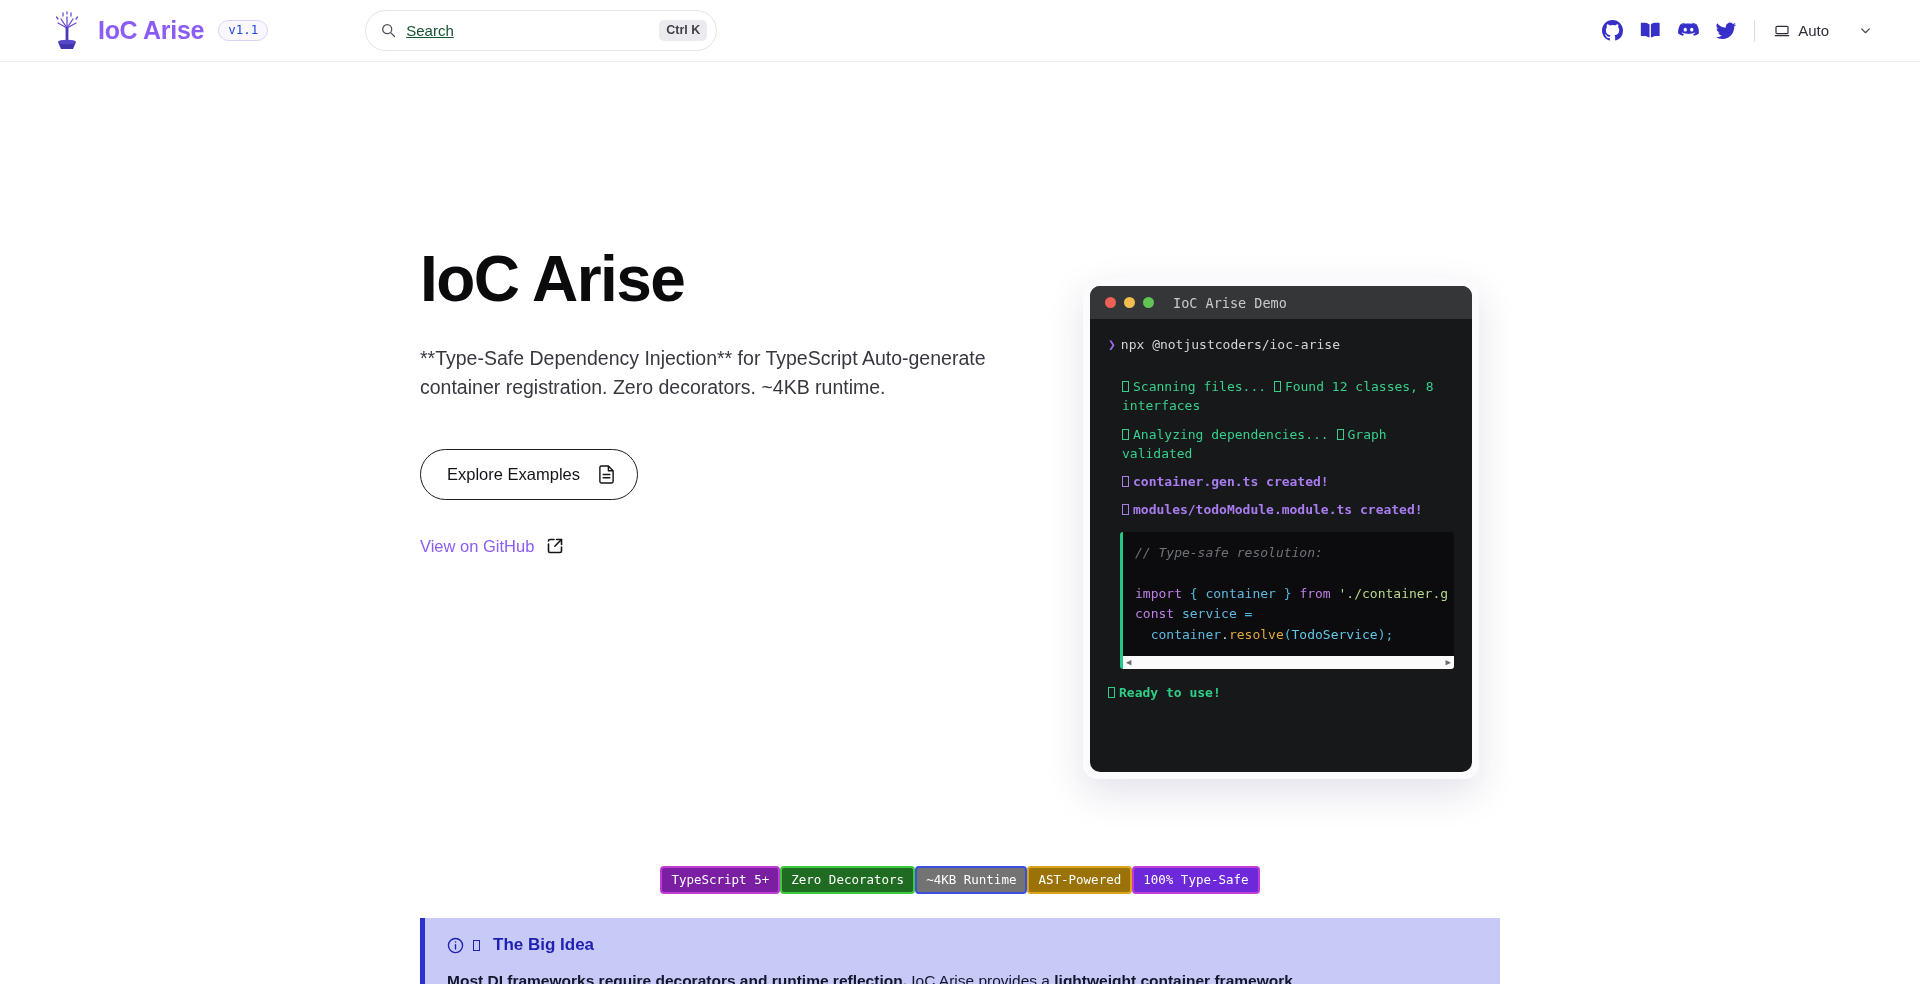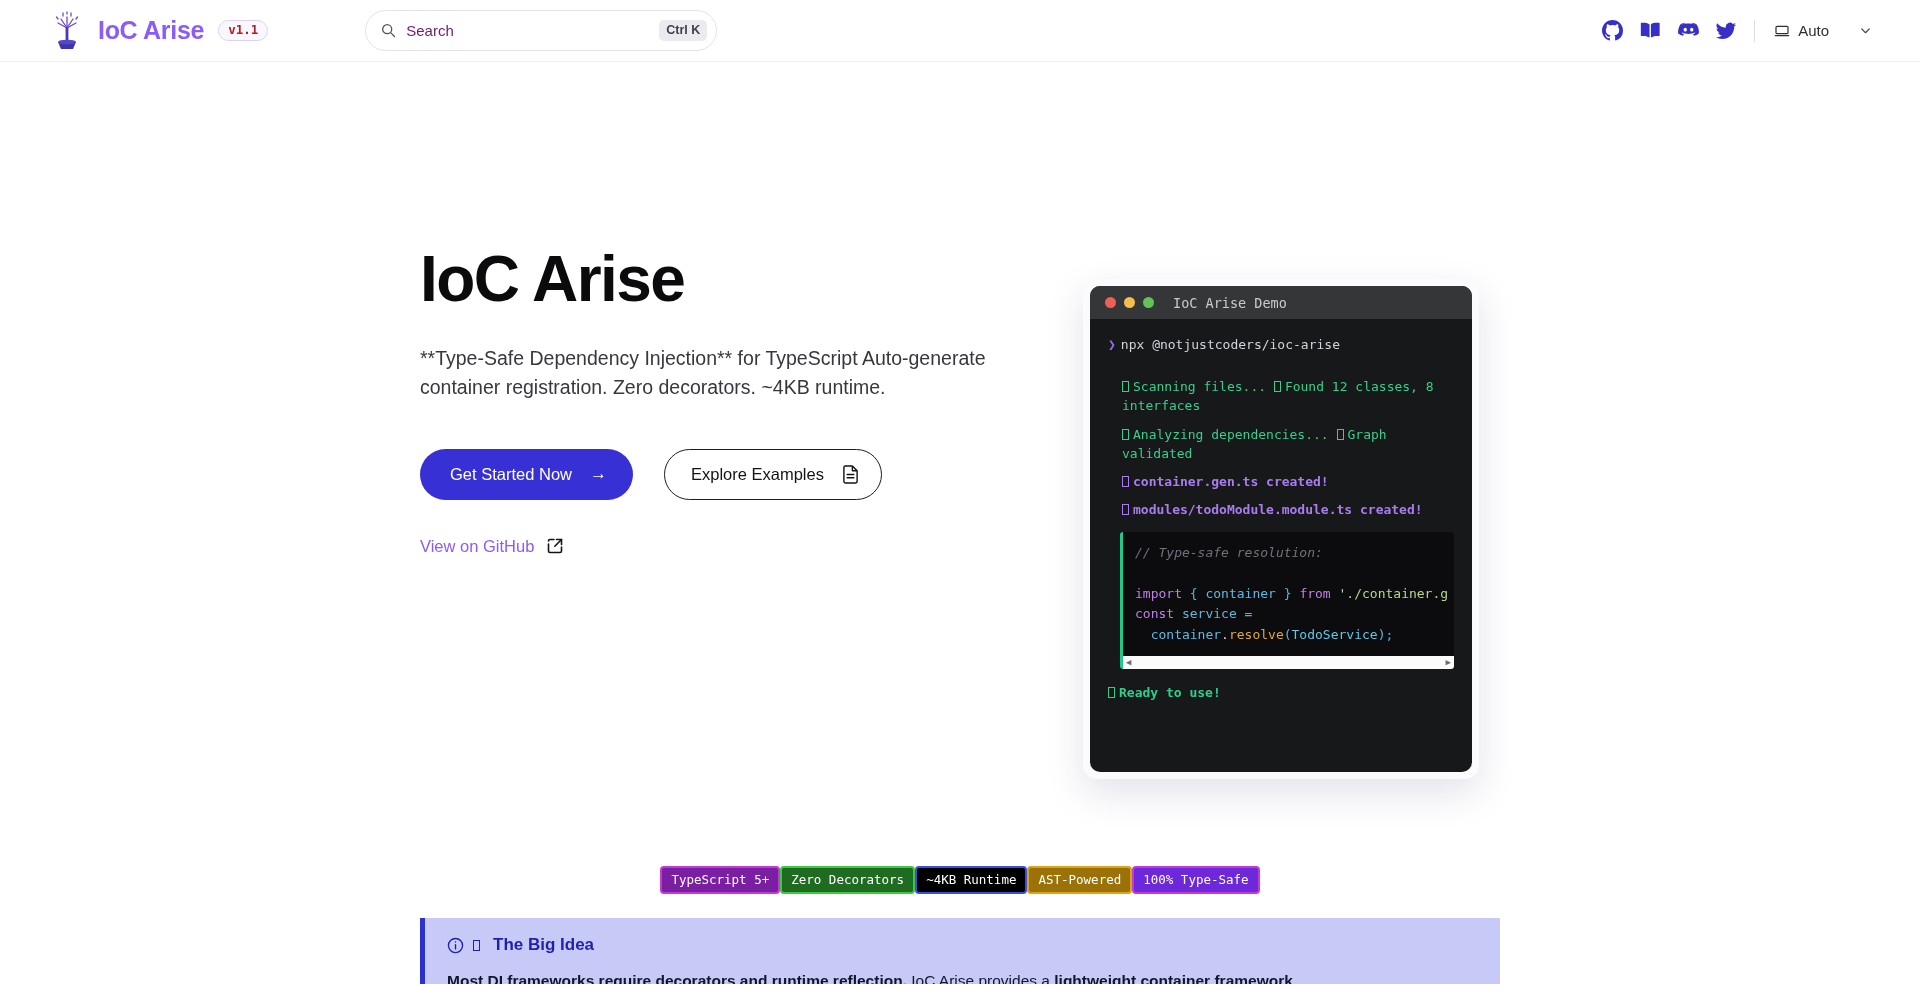--- a/index.html
+++ b/index.html
@@ -21,36 +21,36 @@
     border-bottom:1px solid #f0ecfa;
     padding:0 24px;
   }
   .brand{ display:flex; align-items:center; gap:14px; padding-left:26px; }
   .brand-logo{ width:34px; height:40px; display:block; }
   .brand-name{
     font-size:25px; font-weight:bold; color:#8b5cf6; letter-spacing:-0.3px;
   }
   .version-badge{
     font-family:"DejaVu Sans Mono", monospace;
-    font-size:12.5px; font-weight:bold; color:#b91c1c;
+    font-size:12.5px; font-weight:normal; color:#1d4ed8;
     border:1px solid #ddd0f7; background:#faf7ff;
     border-radius:11px; padding:3px 9px 3px 9px; line-height:1;
   }
 
   .search-wrap{ margin-left:97px; }
   .searchbar{
     width:352px; height:41px;
     border:1px solid #e3e3e8; border-radius:21px;
     background:#fff;
     display:flex; align-items:center; gap:10px;
     padding:0 9px 0 15px;
     cursor:text;
   }
   .search-icon{ width:15px; height:15px; flex:none; color:#52525b; }
-  .search-placeholder{ font-size:15px; color:#701a75; flex:1; }
+  .search-placeholder{ font-size:15px; color:#14532d; flex:1;text-decoration:underline; }
   .search-kbd{
     font-size:12.5px; font-weight:bold; color:#41414a;
     background:#ebebef; border-radius:5px; padding:4px 7px; line-height:1;
   }
 
   .header-right{
     margin-left:auto; display:flex; align-items:center; gap:0px; padding-right:20px;
   }
   .hicon{
     width:38px; height:38px; display:flex; align-items:center; justify-content:center;
@@ -283,24 +283,20 @@
     </div>
   </div>
 </div>
 
 <div class="hero">
   <div class="hero-left">
     <h1 class="hero-title">IoC Arise</h1>
     <p class="hero-sub">**Type-Safe Dependency Injection** for TypeScript Auto-generate container registration. Zero decorators. ~4KB runtime.</p>
 
     <div class="cta-row">
-      <div class="btn btn-primary">
-        <span>Get Started Now</span>
-        <span class="arr">→</span>
-      </div>
       <div class="btn btn-secondary">
         <span>Explore Examples</span>
         <svg class="doc-icon" viewBox="0 0 18 20" fill="none" stroke="#141418" stroke-width="1.5">
           <path d="M11 1 H3.5 A1.5 1.5 0 0 0 2 2.5 v15 A1.5 1.5 0 0 0 3.5 19 h11 A1.5 1.5 0 0 0 16 17.5 V6 Z" stroke-linejoin="round"></path>
           <path d="M11 1 V6 H16" stroke-linejoin="round"></path>
           <path d="M5.5 10 H12.5 M5.5 13.5 H12.5" stroke-linecap="round"></path>
         </svg>
       </div>
     </div>
 
@@ -363,21 +359,21 @@
           <span class="missing-glyph"></span><span>Ready to use!</span>
         </div>
       </div>
     </div>
   </div>
 </div>
 
 <div class="badges">
   <span class="badge" style="background: rgb(123, 31, 162); border-color: rgb(193, 59, 212);">TypeScript 5+</span>
   <span class="badge" style="background: rgb(31, 107, 33); border-color: rgb(62, 201, 63);">Zero Decorators</span>
-  <span class="badge" style="background: #000000; border-color: rgb(58, 79, 224);">~4KB Runtime</span>
+  <span class="badge" style="background: #737373; border-color: rgb(58, 79, 224);">~4KB Runtime</span>
   <span class="badge" style="background: rgb(154, 114, 8); border-color: rgb(217, 164, 21);">AST-Powered</span>
   <span class="badge" style="background: #6d28d9; border-color: rgb(193, 59, 212);">100% Type-Safe</span>
 </div>
 
 <div class="callout">
   <div class="callout-head">
     <svg class="info-icon" viewBox="0 0 20 20" fill="none" stroke="#1f1fb0" stroke-width="1.6">
       <circle cx="10" cy="10" r="8.3"></circle>
       <path d="M10 9 V14" stroke-linecap="round"></path>
       <circle cx="10" cy="6" r="0.9" fill="#1f1fb0" stroke="none"></circle>

